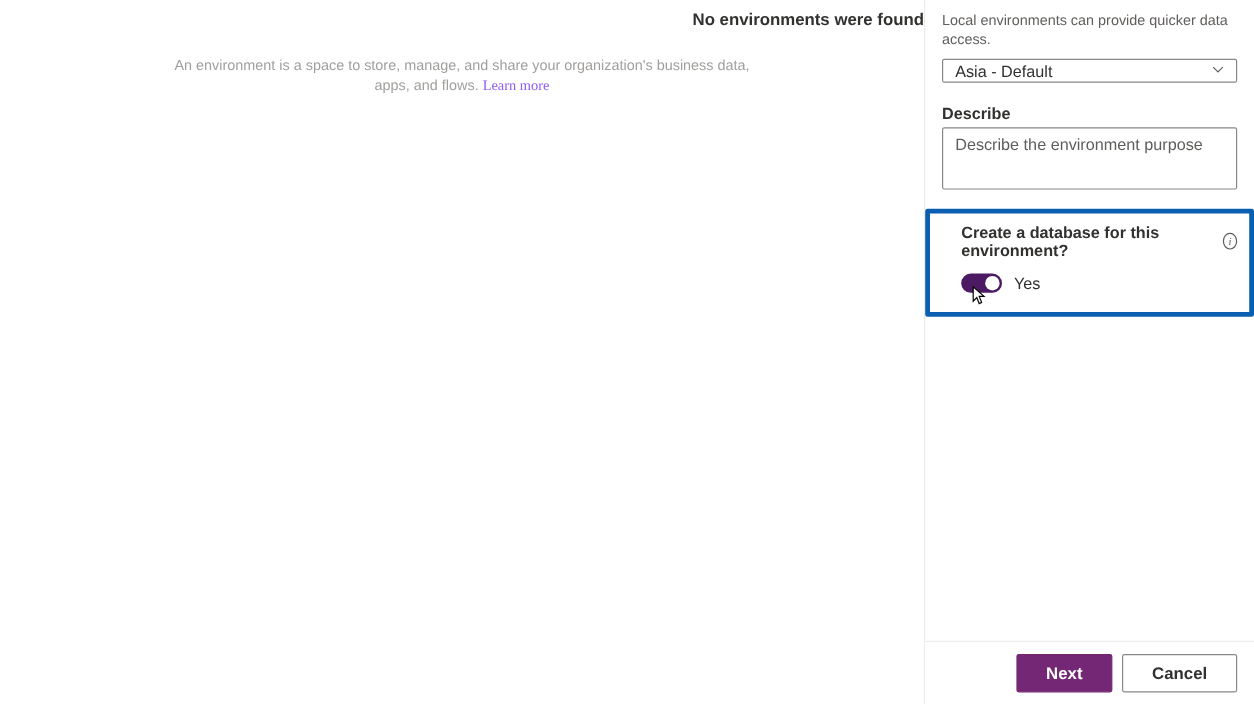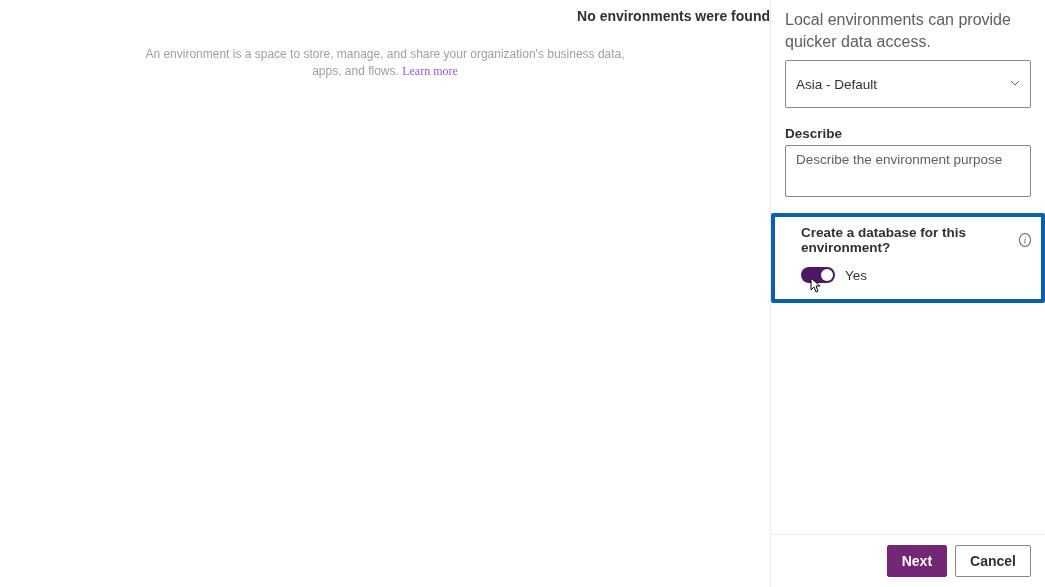--- a/index.html
+++ b/index.html
@@ -61,36 +61,36 @@
     .field-label-partial {
       font-size: 13.5px;
       font-weight: 600;
       color: #323130;
       line-height: 0.3;
       overflow: hidden;
       height: 3px;
       position: relative;
     }
     .field-help {
-      font-size: 16px;
+      font-size: 12px;
       color: #605e5c;
       margin-bottom: 8px;
       line-height: 1.35;
     }
     .select-wrap {
       position: relative;
       width: 100%;
       margin-bottom: 18px;
     }
     .select-input {
       width: 100%;
       border: 1px solid #8a8886;
       border-radius: 2px;
       background: #ffffff;
-      height: 48px;
+      height: 20px;
       padding: 0 30px 0 10px;
       font-size: 13.5px;
       color: #323130;
       text-align: left;
       cursor: pointer;
     }
     .select-caret {
       position: absolute;
       right: 10px;
       top: 50%;
@@ -175,21 +175,21 @@
       right: 0;
       border-top: 1px solid #edebe9;
       padding: 10px 14px;
       display: flex;
       justify-content: flex-end;
       gap: 8px;
       background: #ffffff;
     }
     .btn {
       height: 32px;
-      padding: 0 14px;
+      padding: 0 24px;
       font-size: 14px;
       border-radius: 2px;
       cursor: pointer;
       font-family: inherit;
     }
     .btn-primary {
       background: #742774;
       color: #ffffff;
       border: 1px solid #742774;
       font-weight: 600;

